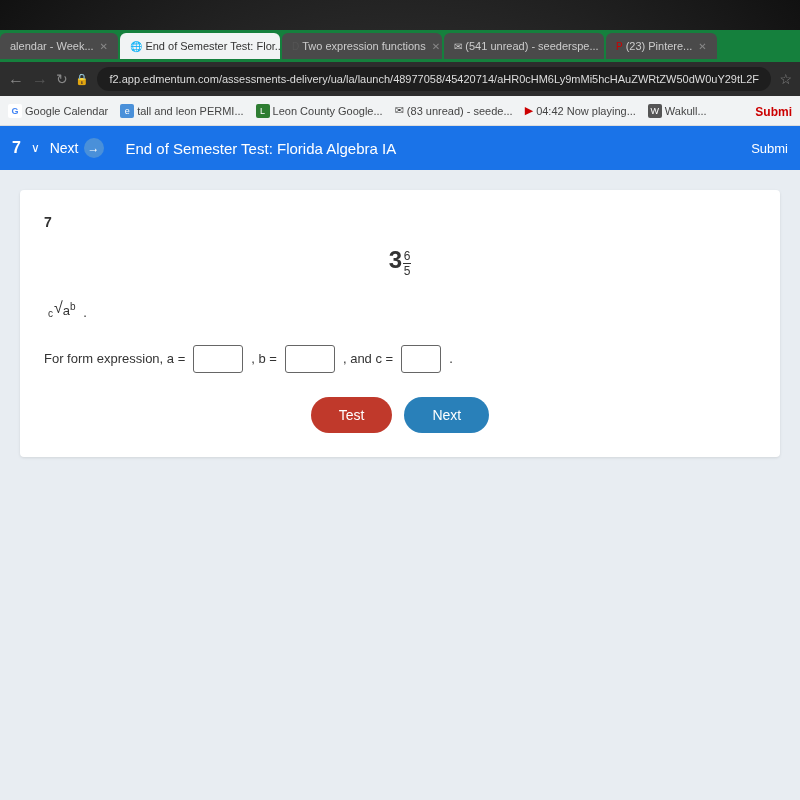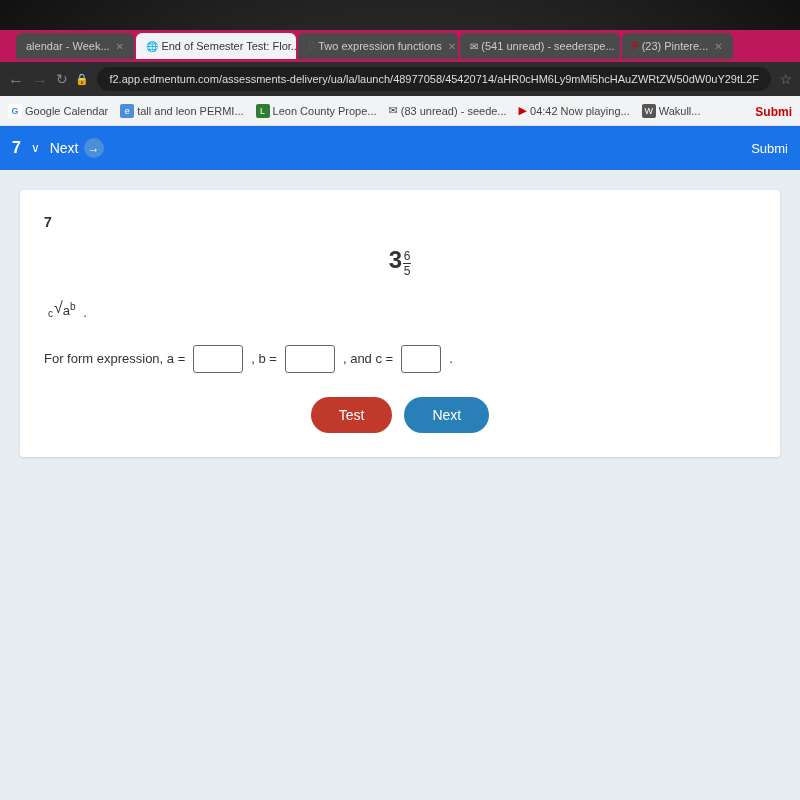--- a/index.html
+++ b/index.html
@@ -26,23 +26,23 @@
       top: 30px;
       left: 0;
       right: 0;
       background: #2d2d2d;
     }
 
     
     .tab-bar {
       display: flex;
       align-items: center;
-      background: #be185d;
+      background: #15803d;
       height: 32px;
-      padding: 0 16px;
+      padding: 0 0;
       overflow: hidden;
     }
 
     .tab {
       display: flex;
       align-items: center;
       height: 26px;
       padding: 0 10px;
       border-radius: 6px 6px 0 0;
       font-size: 11px;
@@ -313,21 +313,21 @@
     <div class="bookmark-item">
       <span class="bookmark-icon" style="background:#fff; color:#4285f4; font-weight:bold;">G</span>
       <span>Google Calendar</span>
     </div>
     <div class="bookmark-item">
       <span class="bookmark-icon" style="background:#4a90d9; color:white;">e</span>
       <span>tall and leon PERMI...</span>
     </div>
     <div class="bookmark-item">
       <span class="bookmark-icon" style="background:#2e7d32; color:white;">L</span>
-      <span>Leon County Prope...</span>
+      <span>Leon County Google...</span>
     </div>
     <div class="bookmark-item">
       <span>✉</span>
       <span>(83 unread) - seede...</span>
     </div>
     <div class="bookmark-item">
       <span style="color:#c00;">▶</span>
       <span>04:42 Now playing...</span>
     </div>
     <div class="bookmark-item">
@@ -339,20 +339,21 @@
     </div>
   </div>
 
   <div class="edmentum-bar">
     <span class="question-num">7</span>
     <span class="chevron">∨</span>
     <div class="next-nav">
       <span>Next</span>
       <div class="nav-arrow">→</div>
     </div>
+    <span class="test-title">End of Semester Test: Florida Algebra IA</span>
     <span style="margin-left:auto; color:white; font-size:13px;">Submi</span>
   </div>
 </div>
 
 <div class="main-content" style="position:absolute; top: calc(30px + 32px + 34px + 30px + 44px); left:0; right:0; bottom:0;">
 
   <div class="question-card">
 
     <div class="question-number-label">7</div>
 

